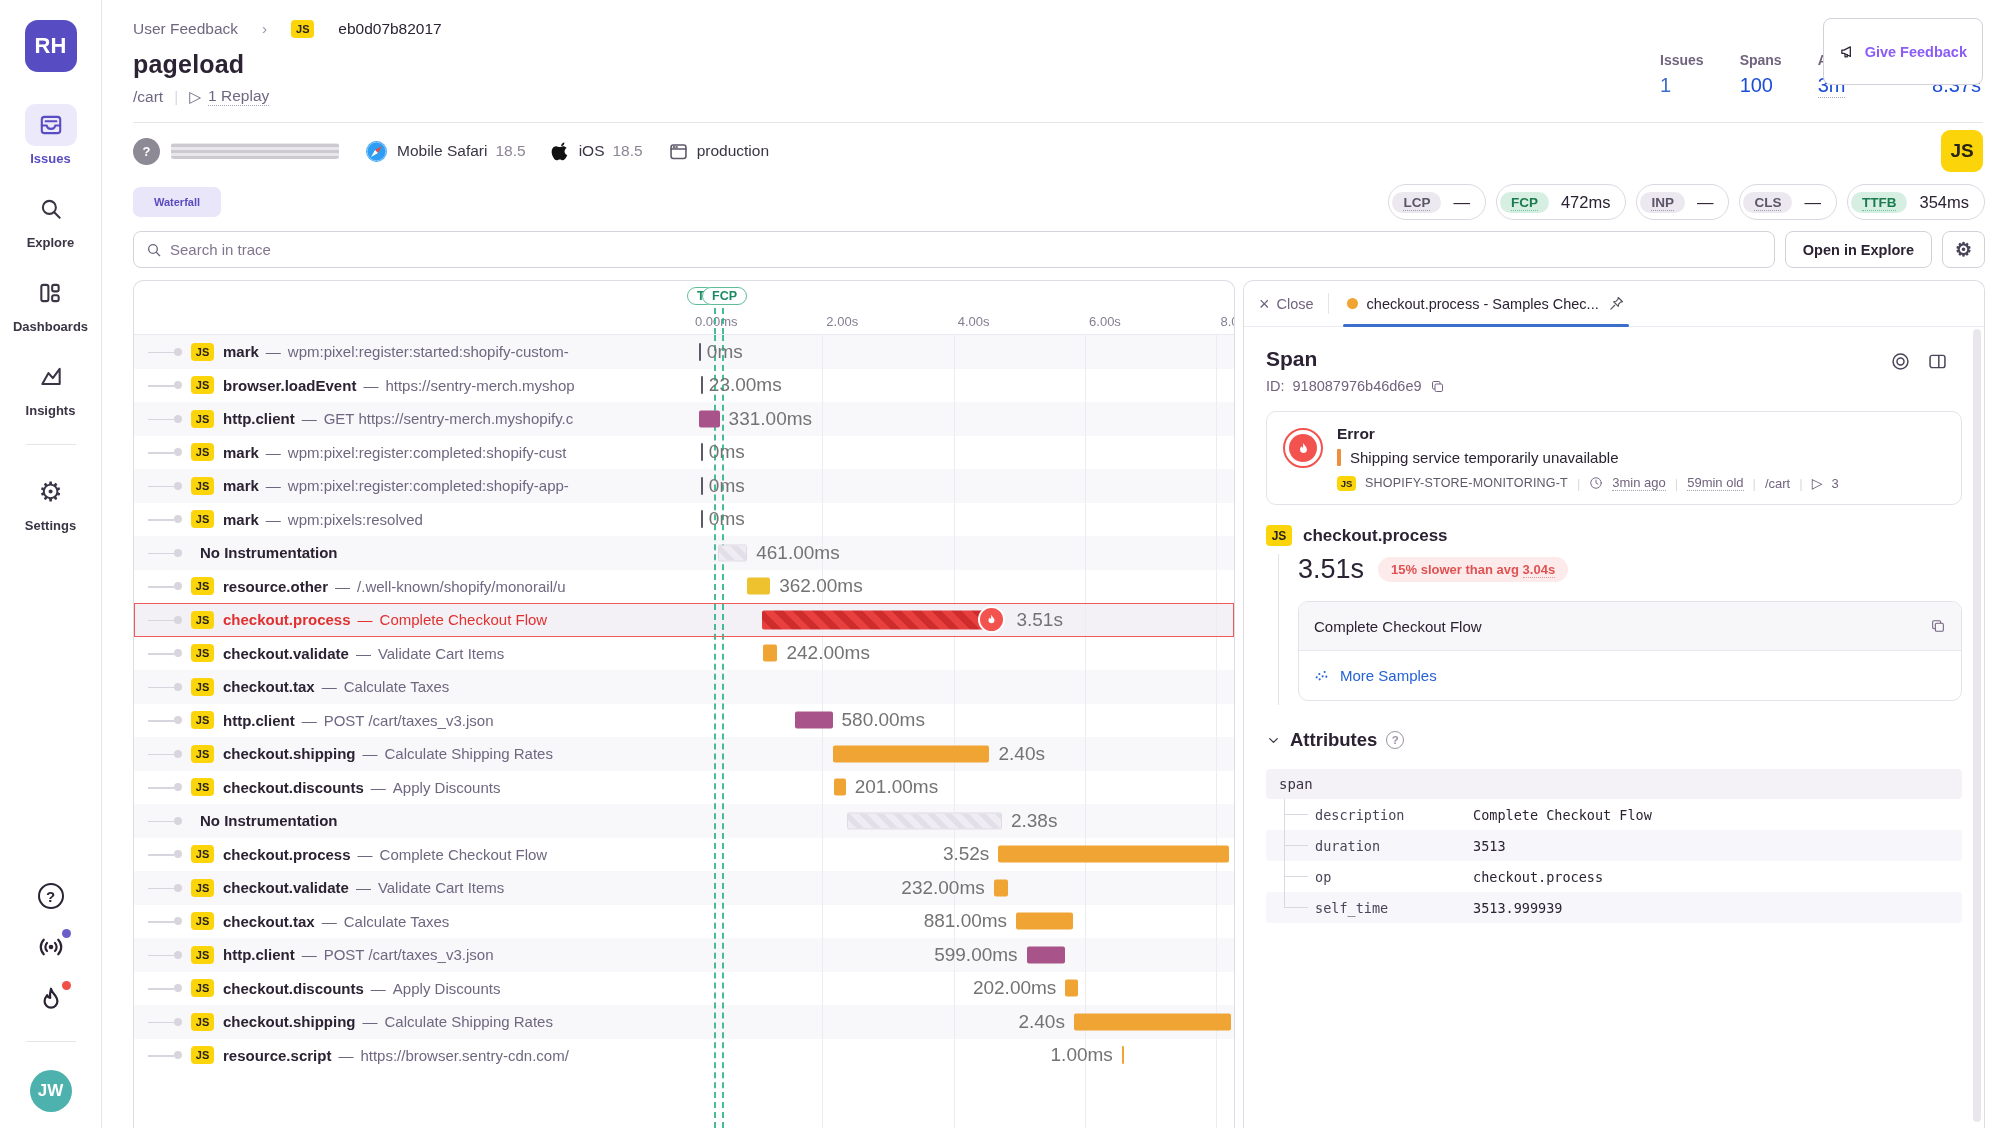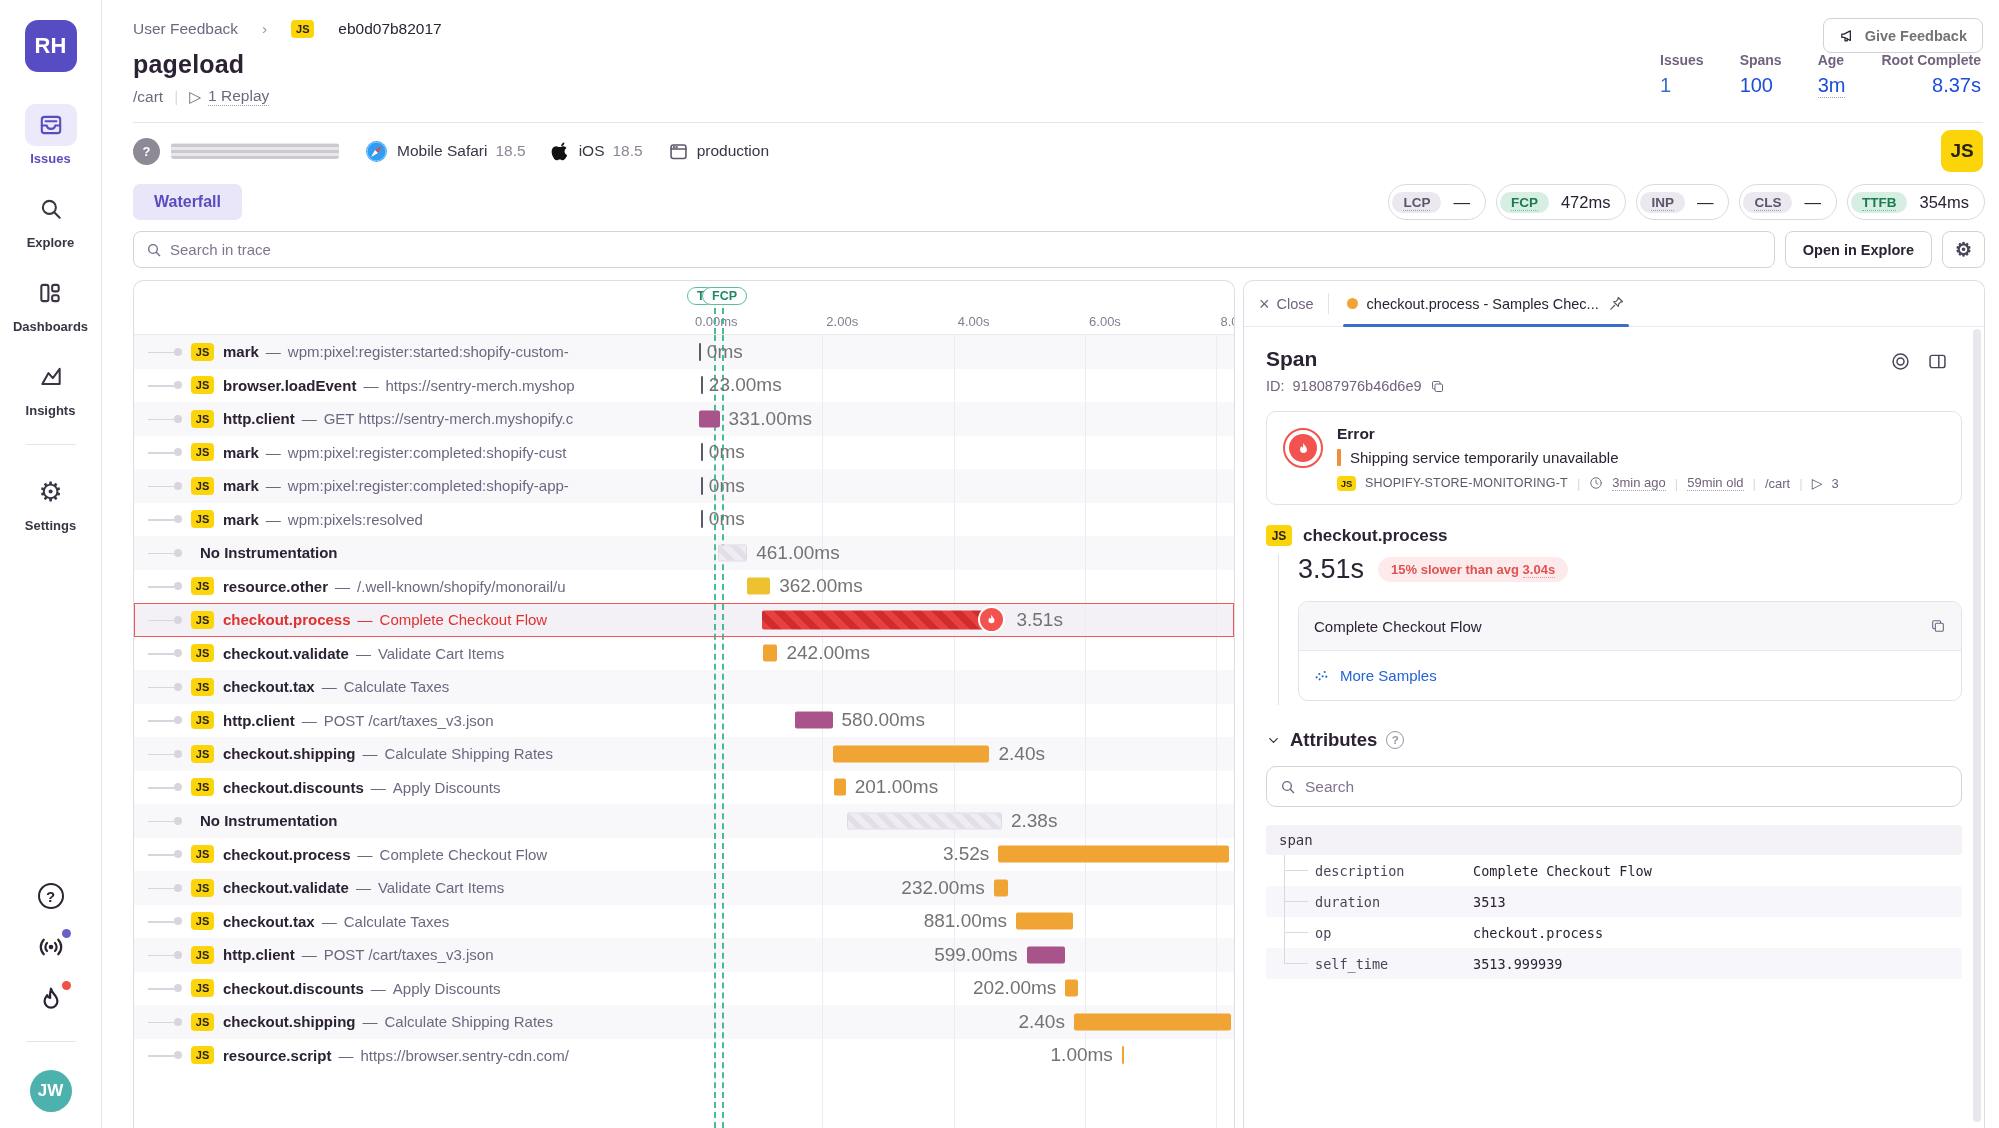--- a/index.html
+++ b/index.html
@@ -39,22 +39,22 @@
 .crumbs{display:flex;align-items:center;gap:24px;font-size:15.5px;color:#6f6780}
 .crumb-sep{color:#9a92a6}
 .crumb-current{color:#2b2233}
 .js-badge{background:#fbd50a;color:#29241a;font-weight:800;border-radius:4px;
   display:inline-flex;align-items:center;justify-content:center;flex-shrink:0}
 .js-sm{width:23px;height:18px;font-size:11px}
 .js-xs{width:19px;height:15px;font-size:9.5px}
 .js-md{width:26px;height:21px;font-size:12px}
 .js-lg{width:42px;height:42px;font-size:19px;border-radius:9px}
 .give-feedback{position:absolute;top:18px;right:16px;display:flex;align-items:center;gap:9px;
-  border:1px solid #d4d0da;border-radius:8px;background:#fff;padding:8px 15px;
-  font-weight:700;font-size:14.5px;color:#737373;cursor:pointer;font-family:inherit}
+  border:1px solid #d4d0da;border-radius:8px;background:#fff;padding:24px 15px;
+  font-weight:700;font-size:14.5px;color:#8b5cf6;cursor:pointer;font-family:inherit}
 .give-feedback svg{stroke:#2b2233;fill:none;stroke-width:1.8;stroke-linejoin:round}
 .title-row{display:flex;justify-content:space-between;align-items:flex-start;margin-top:12px}
 h1.page-title{font-size:25px;font-weight:700;letter-spacing:.2px}
 .sub-row{margin-top:8px;display:flex;align-items:center;gap:11px;color:#6f6780;font-size:15.5px}
 .pipe{color:#dcd8e1}
 .replay-link{display:flex;align-items:center;gap:7px;cursor:pointer}
 .dotted{border-bottom:1.5px dotted #a79fb2}
 .stats{display:flex;gap:36px;margin-top:2px;margin-right:2px}
 .stat{display:flex;flex-direction:column;gap:6px;align-items:flex-start}
 .stat:last-child{align-items:flex-end}
@@ -68,21 +68,21 @@
   font-weight:700;display:flex;align-items:center;justify-content:center}
 .redacted{width:168px;height:16px;border-radius:3px;
   background:repeating-linear-gradient(0deg,#ccc9d1 0 3px,#e9e7ec 3px 6px)}
 .meta-item{display:flex;align-items:center;gap:8px;margin-left:14px}
 .meta-name{color:#3a3444;font-size:15.5px}
 .meta-ver{color:#8d8496;font-size:15.5px}
 .safari-icon{width:25px;height:25px}
 .meta-row .push{margin-left:auto}
 
 .toolbar-row{display:flex;align-items:center;padding:0 14px 4px 31px;height:50px}
-.tab-pill{background:#e9e6fa;color:#5a4cbe;font-weight:700;font-size:16px;padding:9px 21px;
+.tab-pill{background:#e9e6fa;color:#5a4cbe;font-weight:700;font-size:11px;padding:9px 21px;
   border-radius:7px;cursor:pointer}
 .vitals{margin-left:auto;display:flex;gap:10px}
 .vital-pill{display:flex;align-items:center;border:1px solid #dcd8e1;border-radius:18px;background:#fff;
   padding:3px;height:36px;cursor:pointer}
 .vital-chip{padding:3px 11px;border-radius:14px;background:#ebe8f0;font-weight:700;font-size:13.5px;color:#5c5468}
 .vital-chip span{border-bottom:1.5px dotted #a39bae}
 .vital-pill.hl .vital-chip{background:#d6efe2;color:#1b7a4e}
 .vital-pill.hl .vital-chip span{border-bottom-color:#6cc5a1}
 .vital-value{padding:0 12px;font-size:16.5px;color:#2b2233}
 
@@ -855,29 +855,20 @@
           <div class="attr-section">
             <div class="attr-head">
               <span class="chev">
                 <svg width="15" height="15" viewBox="0 0 24 24">
                     <path d="M6 9l6 6 6-6"></path>
                   </svg>
               </span>
               <span class="attr-title">Attributes</span>
               <span class="q-icon">?</span>
             </div>
-            <div class="attr-search">
-              <span>
-                <svg width="16" height="16" viewBox="0 0 24 24" fill="none" stroke="#6f6780" stroke-width="2" stroke-linecap="round">
-                    <circle cx="10.5" cy="10.5" r="6.5"></circle>
-                    <path d="M15.5 15.5l5 5"></path>
-                  </svg>
-              </span>
-              <input placeholder="Search" style="">
-            </div>
             <div class="attr-table" id="attr-table">
                 <div class="attr-group">span</div>
                 <div class="attr-trunk" style="height: 108px;"></div>
                 <div class="attr-row">
                   <span class="attr-tick"></span>
                   <span class="attr-key">description</span>
                   <span class="attr-val">Complete Checkout Flow</span>
                 </div>
                 <div class="attr-row alt">
                   <span class="attr-tick"></span>

